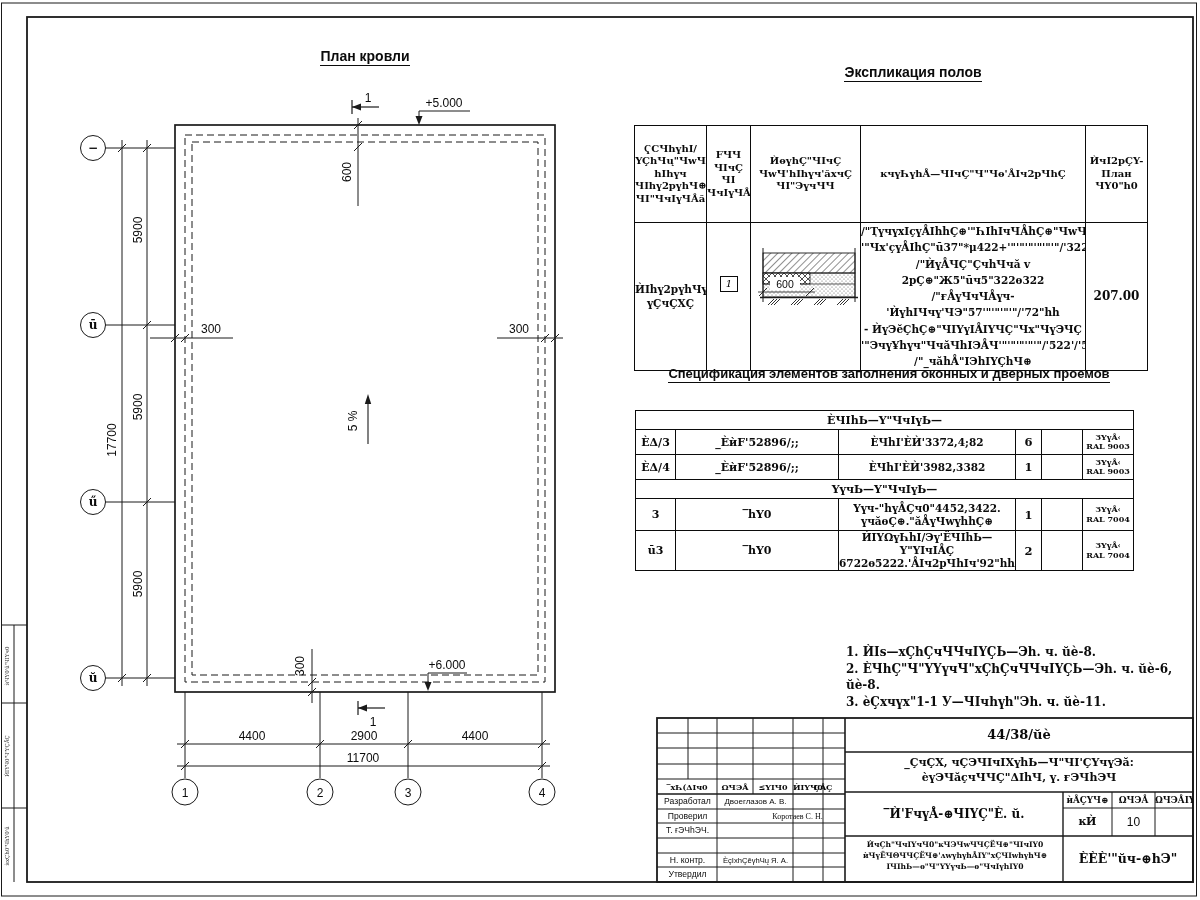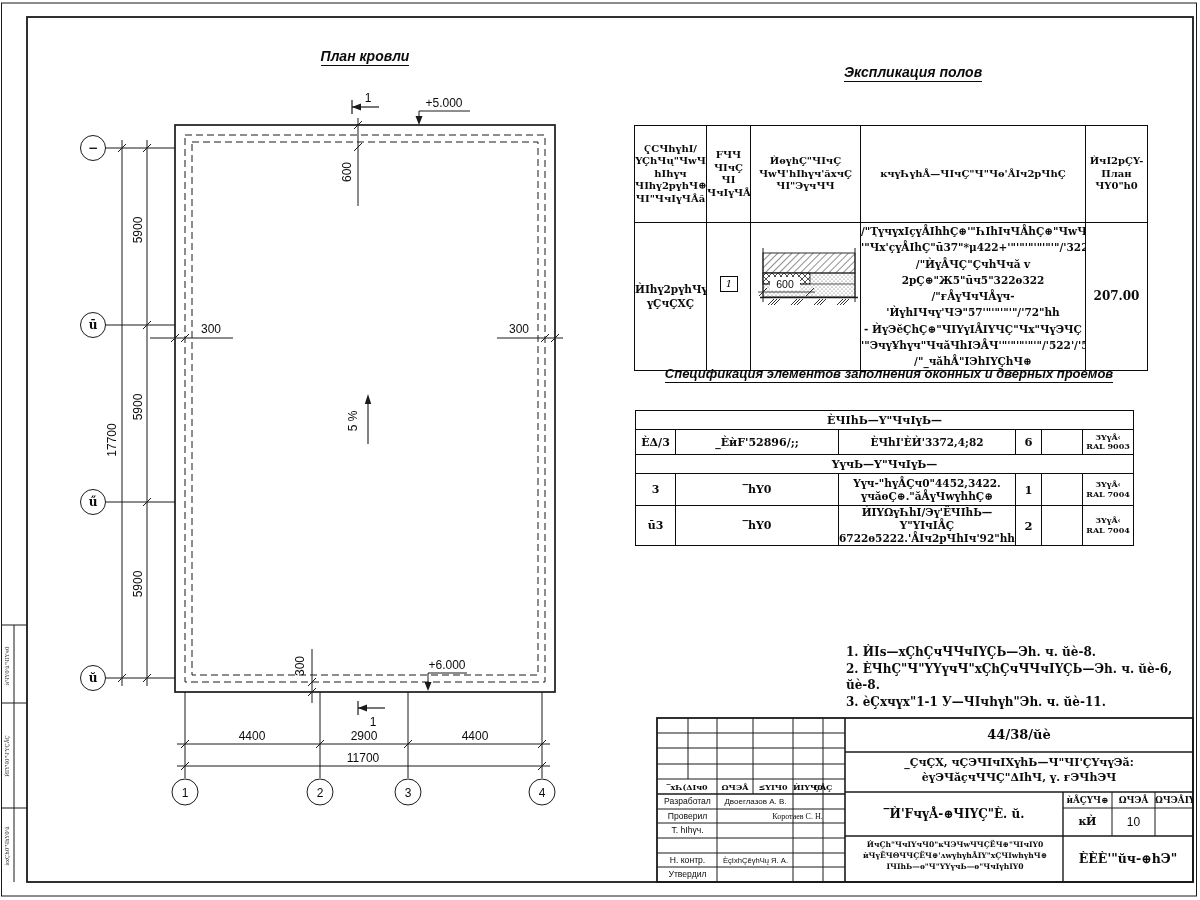--- a/index.html
+++ b/index.html
@@ -2,21 +2,21 @@
 <html><head>
 <meta charset="utf-8">
 <style>
   html,body{margin:0;padding:0;width:1200px;height:900px;background:#fff;overflow:hidden;}
   body{position:relative;font-family:"Liberation Sans",sans-serif;color:#000;}
   #linework{position:absolute;left:0;top:0;z-index:0;}
   .t{position:absolute;z-index:2;color:#0b0b0b;}
   .center{text-align:center;}
   .serif{font-family:"DejaVu Serif",serif;font-weight:bold;}
   .sans{font-family:"Liberation Sans",sans-serif;}
-  .title-it{font-style:italic;font-weight:600;font-size:14px;}
+  .title-it{font-weight:600;font-size:14px;}
   .title-it span{display:inline-block;border-bottom:1.4px solid #0b0b0b;padding-bottom:1px;}
   [data-bind-lines]{white-space:pre-line;}
   table.gtab{position:absolute;z-index:1;border-collapse:collapse;table-layout:fixed;background:transparent;}
   table.gtab td{border:1.2px solid #0b0b0b;padding:0;vertical-align:middle;text-align:center;
     font-family:"DejaVu Serif",serif;font-weight:bold;color:#0b0b0b;overflow:hidden;}
   .exp-head{font-size:10px;line-height:12.5px;}
   .exp-name{font-size:10.5px;line-height:14px;text-align:left;padding-left:3px;}
   .exp-data{font-size:10.5px;line-height:16.3px;text-align:left;padding-left:4px;}
   .exp-area{font-size:12px;}
   .spec-sec{font-size:11px;height:18px;}
@@ -316,20 +316,29 @@
   </tr>
   <tr style="height:25px">
     <td style="font-size:11px" data-bind="specification.rows.0.pos">ÈΔ/3</td>
     <td style="font-size:11px" data-bind="specification.rows.0.desig">_ÈѝF'52896/;;</td>
     <td style="font-size:10.5px" data-bind-lines="specification.rows.0.name">ÈЧhІ'ÈЍ'3372,4;82</td>
     <td style="font-size:11.5px" data-bind="specification.rows.0.qty">6</td>
     <td data-bind="specification.rows.0.mass"></td>
     <td class="note-cell" data-bind-lines="specification.rows.0.note">ЗҮүÅ‹
 RAL 9003</td>
   </tr>
+  <tr style="height:25px">
+    <td style="font-size:11px" data-bind="specification.rows.1.pos">ÈΔ/4</td>
+    <td style="font-size:11px" data-bind="specification.rows.1.desig">_ÈѝF'52896/;;</td>
+    <td style="font-size:10.5px" data-bind-lines="specification.rows.1.name">ÈЧhІ'ÈЍ'3982,3382</td>
+    <td style="font-size:11.5px" data-bind="specification.rows.1.qty">1</td>
+    <td data-bind="specification.rows.1.mass"></td>
+    <td class="note-cell" data-bind-lines="specification.rows.1.note">ЗҮүÅ‹
+RAL 9003</td>
+  </tr>
   <tr>
     <td colspan="6" class="spec-sec" data-bind="specification.section2">ҮүчЬ—Ү"ЧчІүЬ—</td>
   </tr>
   <tr style="height:32px">
     <td style="font-size:11px" data-bind="specification.rows.2.pos">3</td>
     <td style="font-size:11px" data-bind="specification.rows.2.desig">‾hҮ0</td>
     <td style="font-size:10.5px;line-height:13px;" data-bind-lines="specification.rows.2.name">Үүч-"hүÅÇч0"4452,3422.
 үчăѳÇ⊕."ăÅүЧwүhhÇ⊕</td>
     <td style="font-size:11.5px" data-bind="specification.rows.2.qty">1</td>
     <td data-bind="specification.rows.2.mass"></td>
@@ -358,21 +367,21 @@
 èүЭЧăçчЧЧÇ"ΔІhЧ, ү. ғЭЧhЭЧ</div>
 
 <div class="st serif center" style="left:657px;top:780px;width:60px;height:14px;line-height:14px;font-size:8px;white-space:nowrap;" data-bind="stamp.grid_headers.0">‾хҺ(ΔІч0</div>
 <div class="st serif center" style="left:717px;top:780px;width:36px;height:14px;line-height:14px;font-size:8px;" data-bind="stamp.grid_headers.1">ΩЧЭÅ</div>
 <div class="st serif center" style="left:753px;top:780px;width:40px;height:14px;line-height:14px;font-size:8px;" data-bind="stamp.grid_headers.2">≤ҮІЧ0</div>
 <div class="st serif center" style="left:793px;top:780px;width:30px;height:14px;line-height:14px;font-size:8px;" data-bind="stamp.grid_headers.3">ЍІҮЧ0</div>
 <div class="st serif center" style="left:812px;top:780px;width:22px;height:14px;line-height:14px;font-size:8px;" data-bind="stamp.grid_headers.4">ÇÅÇ</div>
 
 <div class="st sans" style="left:660px;top:795px;width:55px;height:14px;line-height:13px;font-size:8.6px;" data-bind="stamp.roles.0">Разработал</div>
 <div class="st sans" style="left:660px;top:810px;width:55px;height:14px;line-height:13px;font-size:8.6px;" data-bind="stamp.roles.1">Проверил</div>
-<div class="st sans" style="left:660px;top:824px;width:55px;height:14px;line-height:13px;font-size:8.6px;" data-bind="stamp.roles.2">Т. hІhүч.</div>
+<div class="st sans" style="left:660px;top:824px;width:55px;height:14px;line-height:13px;font-size:8.6px;" data-bind="stamp.roles.2">Т. ғЭЧhЭЧ.</div>
 <div class="st sans" style="left:660px;top:839px;width:55px;height:14px;line-height:13px;font-size:8.6px;" data-bind="stamp.roles.3"></div>
 <div class="st sans" style="left:660px;top:854px;width:55px;height:14px;line-height:13px;font-size:8.6px;" data-bind="stamp.roles.4">Н. контр.</div>
 <div class="st sans" style="left:660px;top:868px;width:55px;height:14px;line-height:13px;font-size:8.6px;" data-bind="stamp.roles.5">Утвердил</div>
 
 <div class="st sans" style="left:719px;top:795px;width:73px;height:14px;line-height:13px;font-size:8px;" data-bind="stamp.names.0">Двоеглазов А. В.</div>
 <div class="st sans" style="left:761px;top:810px;width:73px;height:14px;line-height:13px;font-size:8px;font-family:Liberation Serif, serif;" data-bind="stamp.names.1">Коротаев С. Н.</div>
 <div class="st sans" style="left:719px;top:854px;width:73px;height:14px;line-height:13px;font-size:7.6px;" data-bind="stamp.names.4">ÈçІхhÇĕүhЧų Я. А.</div>
 
 <div class="st serif center" style="left:845px;top:792px;width:218px;height:44px;line-height:44px;font-size:12px;" data-bind="stamp.sheet_title">‾Ѝ'FчүÅ-⊕ЧІYÇ"È. ŭ.</div>
 

